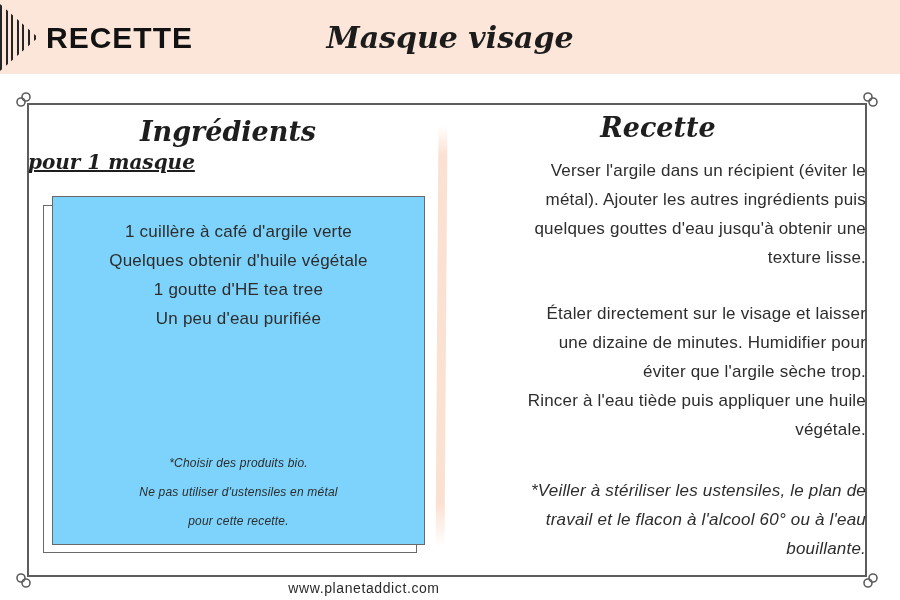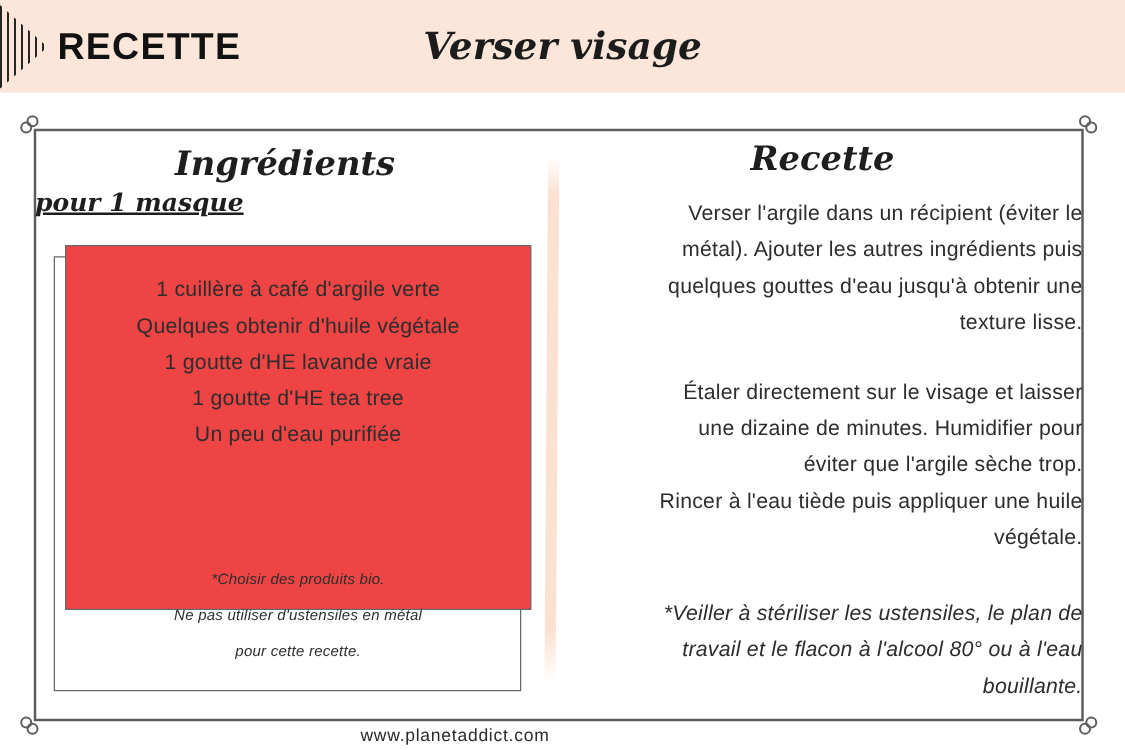--- a/index.html
+++ b/index.html
@@ -52,22 +52,22 @@
   }
   .ing-sub{
     position:absolute; left:8px; top:54px; width:400px;
     text-align:left; font-size:20px; color:#1e1e1e;text-decoration:underline;
   }
   .box-back{
     position:absolute; left:23px; top:109px; width:374px; height:348px;
     border:1.6px solid #696969; background:#ffffff;
   }
   .box-front{
-    position:absolute; left:32px; top:100px; width:373px; height:292px;
-    border:1.6px solid #696969; background:#ef4444;padding-left:24px;
+    position:absolute; left:32px; top:100px; width:373px; height:349px;
+    border:1.6px solid #696969; background:#7dd3fc;padding-left:24px;
   }
   .ing-list{
     position:absolute; left:0; top:20px; width:100%;
     text-align:center; font-size:17px; line-height:29px; letter-spacing:.2px;
   }
   .ing-note{
     position:absolute; left:0; top:252px; width:100%;
     text-align:center; font-style:italic; font-size:12px; line-height:29px;
     white-space:pre-line; letter-spacing:.2px;
   }
@@ -99,21 +99,21 @@
     position:absolute; left:0; top:580px; width:728px;
     text-align:center; font-size:14px; letter-spacing:.6px; color:#2a2a2a;
   }
 </style>
 </head>
 <body>
 
 <div class="banner">
   <div class="tri-icon"></div>
   <div class="kicker">RECETTE</div>
-  <div class="page-title script">Verser visage</div>
+  <div class="page-title script">Masque visage</div>
 </div>
 
 <div class="frame">
   <svg width="854" height="488" viewBox="0 0 854 488">
     <rect x="8" y="8" width="838" height="472" fill="none" stroke="#5d5d5d" stroke-width="2"></rect>
 
     <circle cx="6" cy="1" r="4" fill="none" stroke="#5d5d5d" stroke-width="1.6"></circle>
     <circle cx="1" cy="6" r="4" fill="none" stroke="#5d5d5d" stroke-width="1.6"></circle>
     <circle cx="848" cy="1" r="4" fill="none" stroke="#5d5d5d" stroke-width="1.6"></circle>
     <circle cx="853" cy="6" r="4" fill="none" stroke="#5d5d5d" stroke-width="1.6"></circle>
@@ -124,21 +124,20 @@
   </svg>
 
   <div class="ing-heading script">Ingrédients</div>
   <div class="ing-sub script">pour 1 masque</div>
 
   <div class="box-back"></div>
   <div class="box-front">
     <div class="ing-list">
       <div>1 cuillère à café d'argile verte</div>
       <div>Quelques obtenir d'huile végétale</div>
-      <div>1 goutte d'HE lavande vraie</div>
       <div>1 goutte d'HE tea tree</div>
       <div>Un peu d'eau purifiée</div>
     </div>
     <div class="ing-note">*Choisir des produits bio.
 Ne pas utiliser d'ustensiles en métal
 pour cette recette.</div>
   </div>
 
   <div class="divider"></div>
 
@@ -147,18 +146,18 @@
     <div class="para para-1">Verser l'argile dans un récipient (éviter le
 métal). Ajouter les autres ingrédients puis
 quelques gouttes d'eau jusqu'à obtenir une
 texture lisse.</div>
     <div class="para para-2">Étaler directement sur le visage et laisser
 une dizaine de minutes. Humidifier pour
 éviter que l'argile sèche trop.
 Rincer à l'eau tiède puis appliquer une huile
 végétale.</div>
     <div class="para steps-note">*Veiller à stériliser les ustensiles, le plan de
-travail et le flacon à l'alcool 80° ou à l'eau
+travail et le flacon à l'alcool 60° ou à l'eau
 bouillante.</div>
   </div>
 </div>
 
 <div class="footer">www.planetaddict.com</div>
 
 </body></html>

